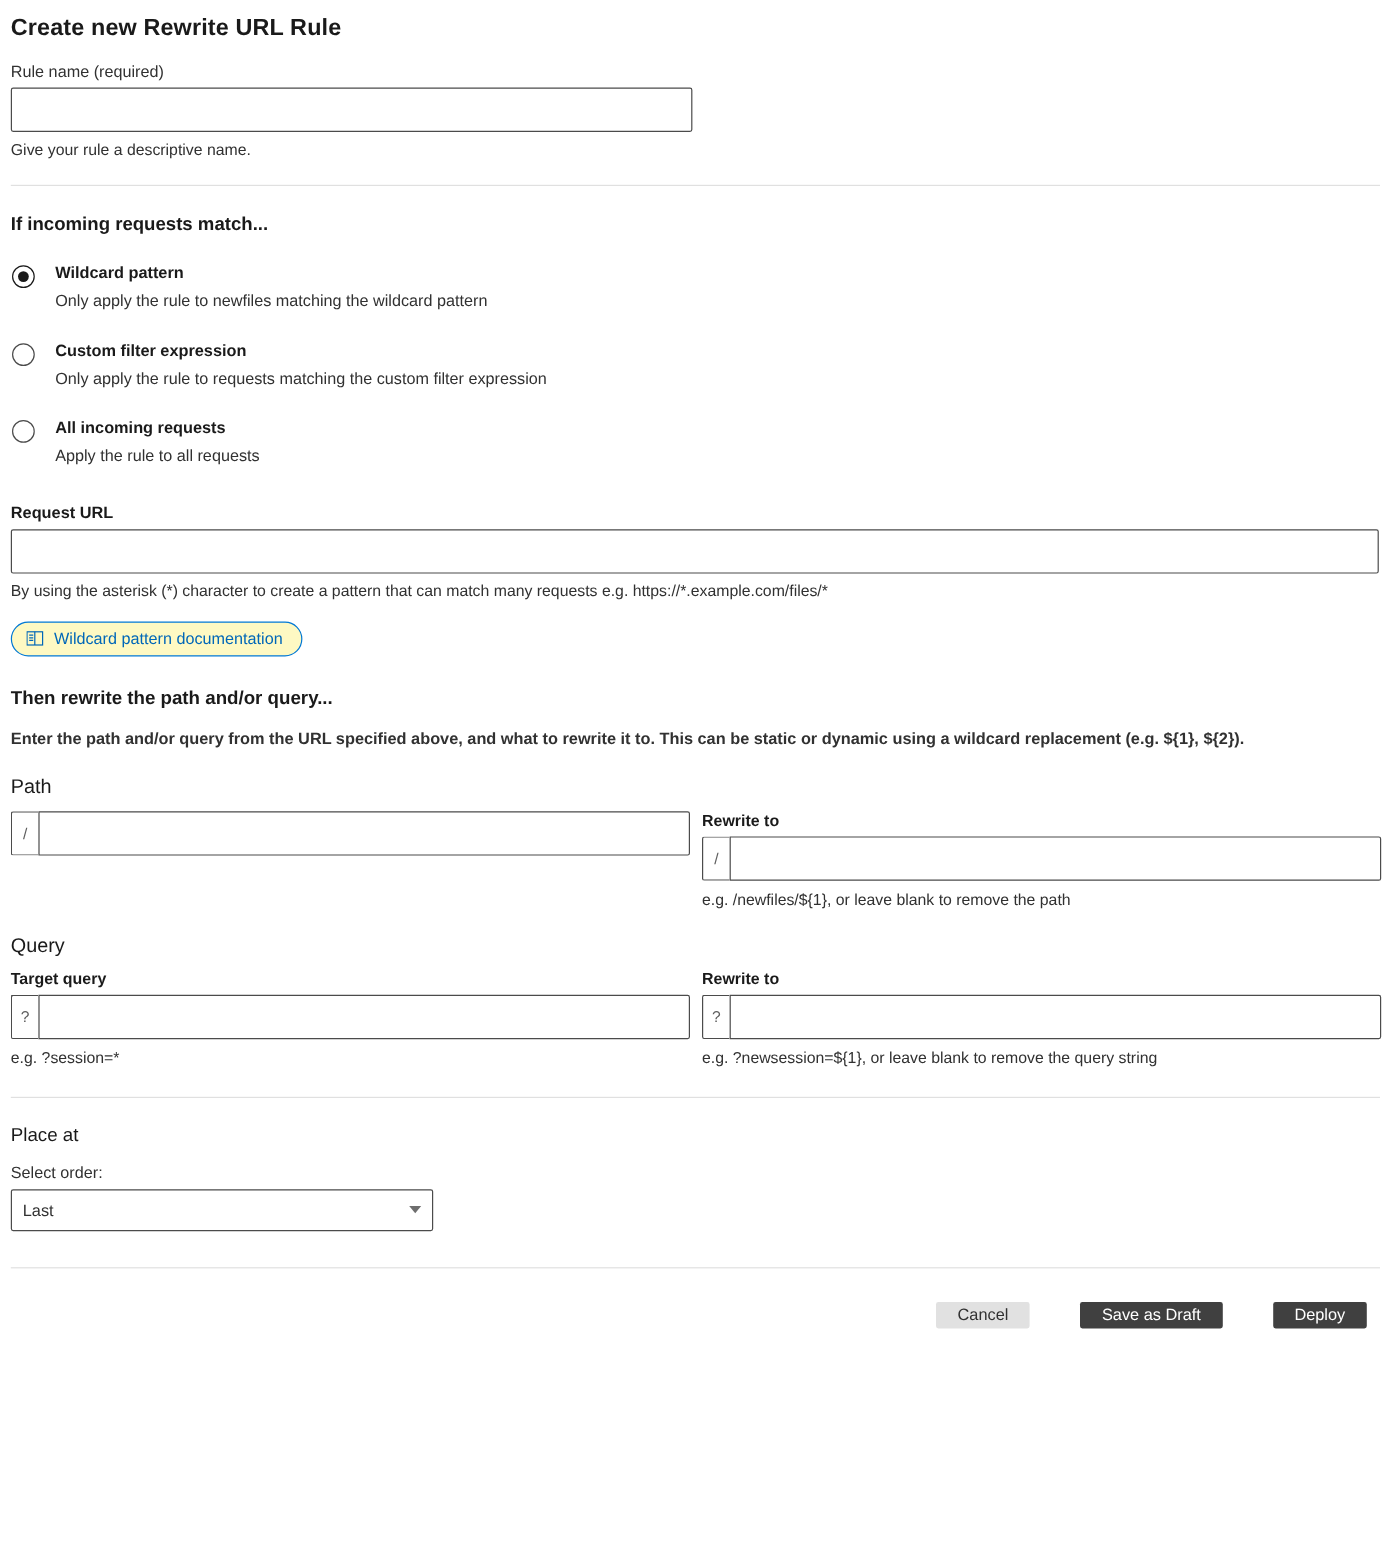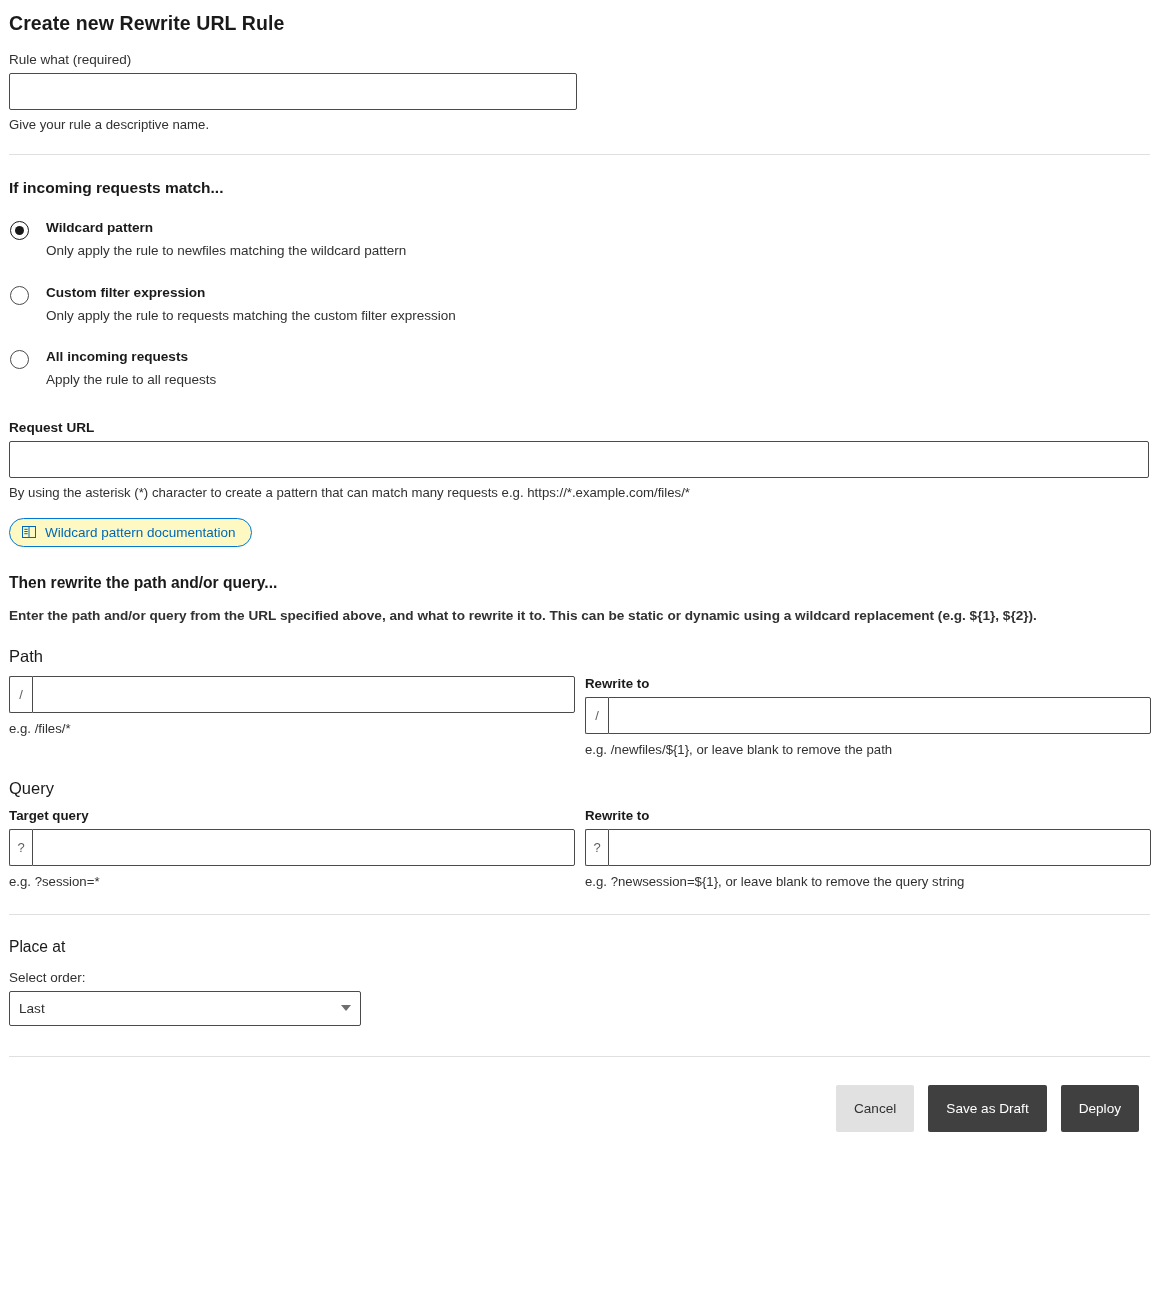--- a/index.html
+++ b/index.html
@@ -258,41 +258,42 @@
     gap: 14px;
     margin-top: 28px;
     padding-right: 9px;
     padding-bottom: 20px;
   }
   .btn {
     font-family: "Liberation Sans", sans-serif;
     font-size: 13.6px;
     border: none;
     border-radius: 2px;
-    height: 47px;
+    height: 22px;
     padding: 0 18px;
     cursor: pointer;
+    margin-left: 28px;
   }
   .btn-secondary {
     background: #e1e1e1;
     color: #313131;
   }
   .btn-primary {
     background: #404040;
     color: #ffffff;
   }
 </style>
 </head>
 <body>
 
 <div class="page">
 
   <h1 class="page-title">Create new Rewrite URL Rule</h1>
 
-  <div class="field-label">Rule what (required)</div>
+  <div class="field-label">Rule name (required)</div>
   <input class="text-input" type="text" placeholder="" style="">
   <div class="hint">Give your rule a descriptive name.</div>
 
   <hr class="divider">
 
   <div class="section-head">If incoming requests match...</div>
 
   <div class="radio-group">
 
     <div class="radio-row selected">
@@ -341,21 +342,20 @@
   <div class="subsection-title">Then rewrite the path and/or query...</div>
   <div class="para">Enter the path and/or query from the URL specified above, and what to rewrite it to. This can be static or dynamic using a wildcard replacement (e.g. ${1}, ${2}).</div>
 
   <div class="group-title">Path</div>
   <div class="cols">
     <div class="col">
       <div class="prefixed">
         <span class="prefix-box">/</span>
         <input type="text" placeholder="" style="">
       </div>
-      <div class="col-hint">e.g. /files/*</div>
     </div>
     <div class="col">
       <div class="col-label">Rewrite to</div>
       <div class="prefixed">
         <span class="prefix-box">/</span>
         <input type="text" placeholder="" style="">
       </div>
       <div class="col-hint">e.g. /newfiles/${1}, or leave blank to remove the path</div>
     </div>
   </div>

